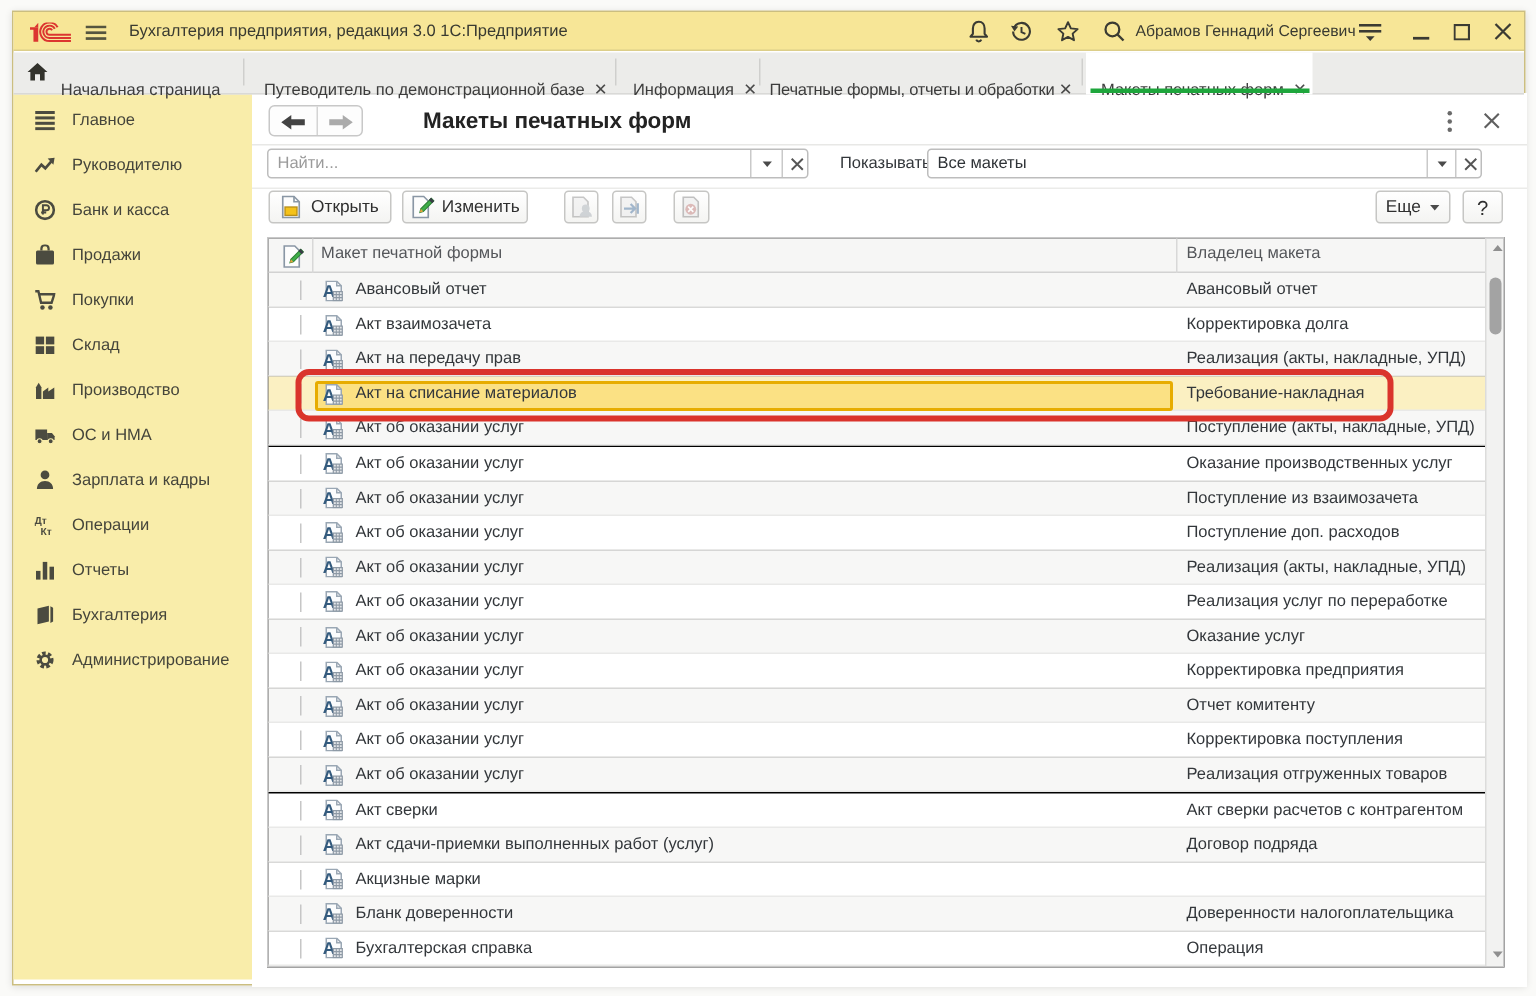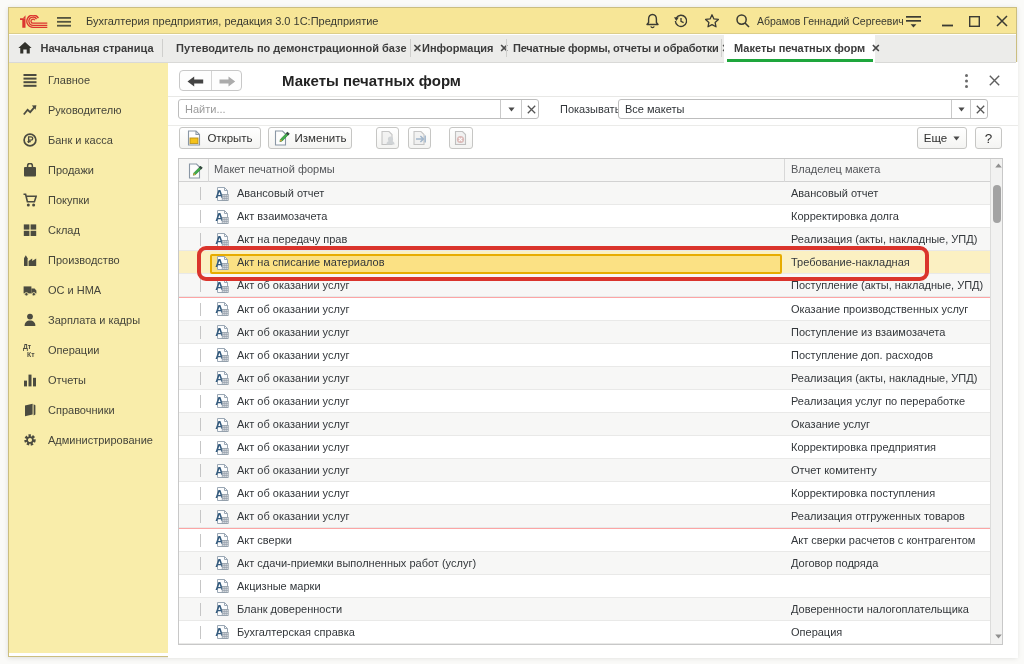--- a/index.html
+++ b/index.html
@@ -4,21 +4,21 @@
 * { margin:0; padding:0; box-sizing:border-box; }
 html,body { width:1024px; height:664px; background:#fafaf8; font-family:"Liberation Sans",sans-serif; overflow:hidden; }
 #win { position:absolute; left:8px; top:7px; width:1009px; height:650px; background:#ffffff; border:1px solid #cbbe80; box-shadow:0 1px 5px rgba(0,0,0,0.12); }
 
 #tbar { position:absolute; left:0; top:0; width:100%; height:26px; background:#f7e697; border-bottom:1px solid #dcce8a; }
 #tbar .ttl { position:absolute; left:77px; top:0; height:26px; line-height:27px; font-size:11px; color:#393a31; }
 #tbar .uname { position:absolute; left:748px; top:0; height:26px; line-height:27px; font-size:10.5px; color:#393a31; }
 .tico { position:absolute; top:0; height:26px; display:flex; align-items:center; justify-content:center; }
 
 #tabbar { position:absolute; left:0; top:27px; width:100%; height:28px; background:#ececea; border-bottom:1px solid #d9d9d7; z-index:5; }
-.tab { position:absolute; top:0; height:26px; line-height:27px; font-size:11px; color:#3c3c3c; white-space:nowrap;font-weight:bold; }
+.tab { position:absolute; top:12px; height:26px; line-height:27px; font-size:11px; color:#3c3c3c; white-space:nowrap; }
 .tabsep { position:absolute; top:4px; height:18px; width:1px; background:#cfcfcd; }
 .tabx { color:#4a4a4a; font-size:11px; }
 #activetab { position:absolute; left:715px; top:0; width:151px; height:28px; background:#ffffff; }
 #greenline { position:absolute; left:718px; top:23.5px; width:146px; height:3px; background:#1ea63c; z-index:3; }
 
 #sidebar { position:absolute; left:0; top:54px; width:159px; height:591px; background:#f9edaa; }
 .sbitem { position:absolute; left:0; width:159px; height:30px; }
 .sbitem svg { position:absolute; left:14px; top:8px; }
 .sbitem .lbl { position:absolute; left:39px; top:0; height:30px; line-height:30px; font-size:11px; color:#45453b; }
 
@@ -30,21 +30,21 @@
 .hdrico { position:absolute; top:11px; color:#555; }
 #hline1 { position:absolute; left:0; top:34px; width:850px; height:1px; background:#e8e8e6; }
 
 .combo { position:absolute; top:37px; height:20px; border:1px solid #bdbdbd; border-radius:3px; background:#fff; }
 .combo .sect { position:absolute; top:0; height:18px; border-left:1px solid #c9c9c9; }
 #lbl-show { position:absolute; left:392px; top:37px; height:20px; line-height:20px; font-size:11px; color:#33373b; }
 #hline2 { position:absolute; left:0; top:62.5px; width:850px; height:1px; background:#ebebe9; }
 
 .btn { position:absolute; top:65px; height:22px; border:1px solid #c6c6c4; border-radius:3px; background:linear-gradient(#ffffff,#f4f4f2); font-size:11.5px; color:#2f2f2f; display:flex; align-items:center; justify-content:center; }
 
-#tbl { position:absolute; left:10px; top:96px; width:825px; height:486.5px; border:1px solid #c8c8c8; background:#fca5a5; }
+#tbl { position:absolute; left:10px; top:96px; width:825px; height:486.5px; border:1px solid #c8c8c8; background:#000000; }
 #thead { position:absolute; left:0; top:0; width:823px; height:23px; background:#f6f6f5; border-bottom:1px solid #d2d2d2; }
 #thead .ct1 { position:absolute; left:35px; top:0; height:23px; line-height:20px; font-size:11px; color:#54565a; }
 #thead .ct2 { position:absolute; left:612px; top:0; height:23px; line-height:20px; font-size:11px; color:#54565a; }
 #thead .vsep1 { position:absolute; left:29px; top:0; width:1px; height:23px; background:#d8d8d8; }
 #thead .vsep2 { position:absolute; left:605px; top:0; width:1px; height:23px; background:#d8d8d8; }
 .row { position:absolute; left:0; width:813px; height:23.1px; border-bottom:1px solid #e9e9e8; }
 .row.odd { background:#f7f7f6; }
 .row.even { background:#ffffff; }
 .row .tick { position:absolute; left:21px; top:5px; width:1px; height:13px; background:#c6c6c6; }
 .row .aico { position:absolute; left:36px; top:4.5px; }
@@ -223,21 +223,21 @@
           <rect x="5.5" y="1.6" width="3" height="11.8" fill="#4b4b40"></rect>
           <rect x="10" y="4.8" width="3" height="8.6" fill="#4b4b40"></rect>
         </svg>
         <div class="lbl">Отчеты</div>
       </div>
 <div class="sbitem" style="top:333px">
         <svg width="14" height="14" viewBox="0 0 14 14">
           <path d="M2,2.6 L9.6,0.8 L9.6,11.4 L2,13.2 Z" fill="#4b4b40"></path>
           <path d="M10.6,1.2 L12.4,2.2 L12.4,11.4 L10.6,12.4 Z" fill="#4b4b40"></path>
         </svg>
-        <div class="lbl">Справочники</div>
+        <div class="lbl">Бухгалтерия</div>
       </div>
 <div class="sbitem" style="top:363px">
         <svg width="14" height="14" viewBox="0 0 14 14">
           <circle cx="7" cy="7" r="4.4" fill="none" stroke="#4b4b40" stroke-width="2.6" stroke-dasharray="2.3 1.45"></circle>
           <circle cx="7" cy="7" r="2.9" fill="none" stroke="#4b4b40" stroke-width="1.7"></circle>
         </svg>
         <div class="lbl">Администрирование</div>
       </div>
 </div>
 

